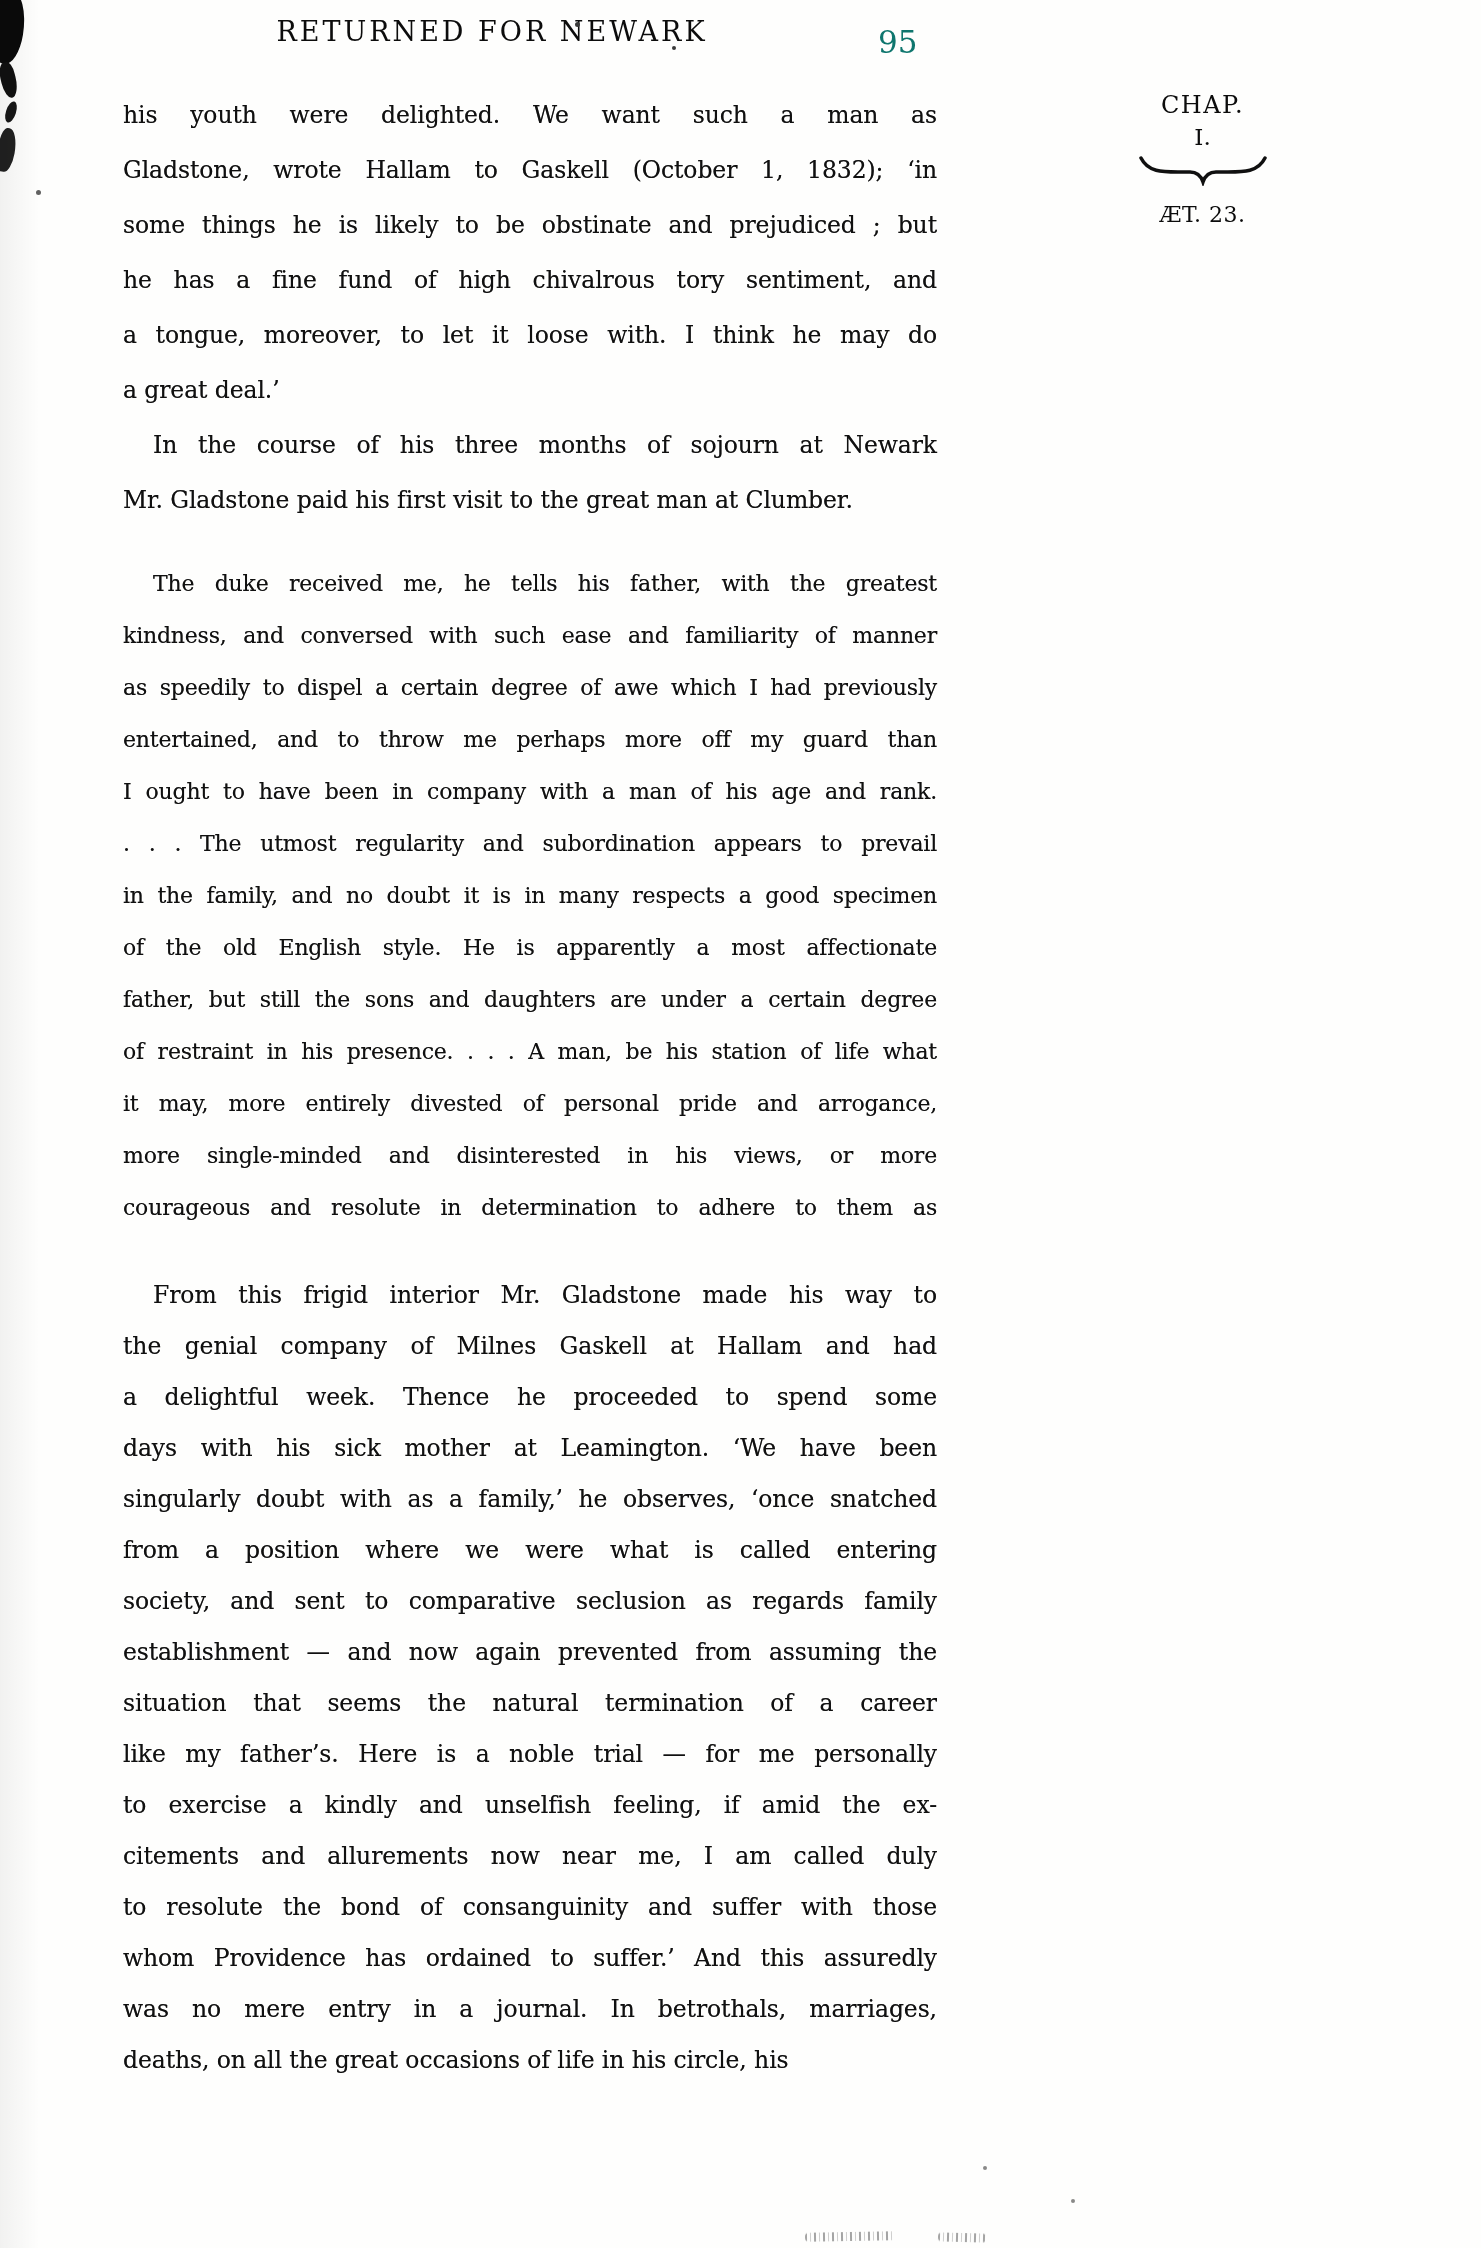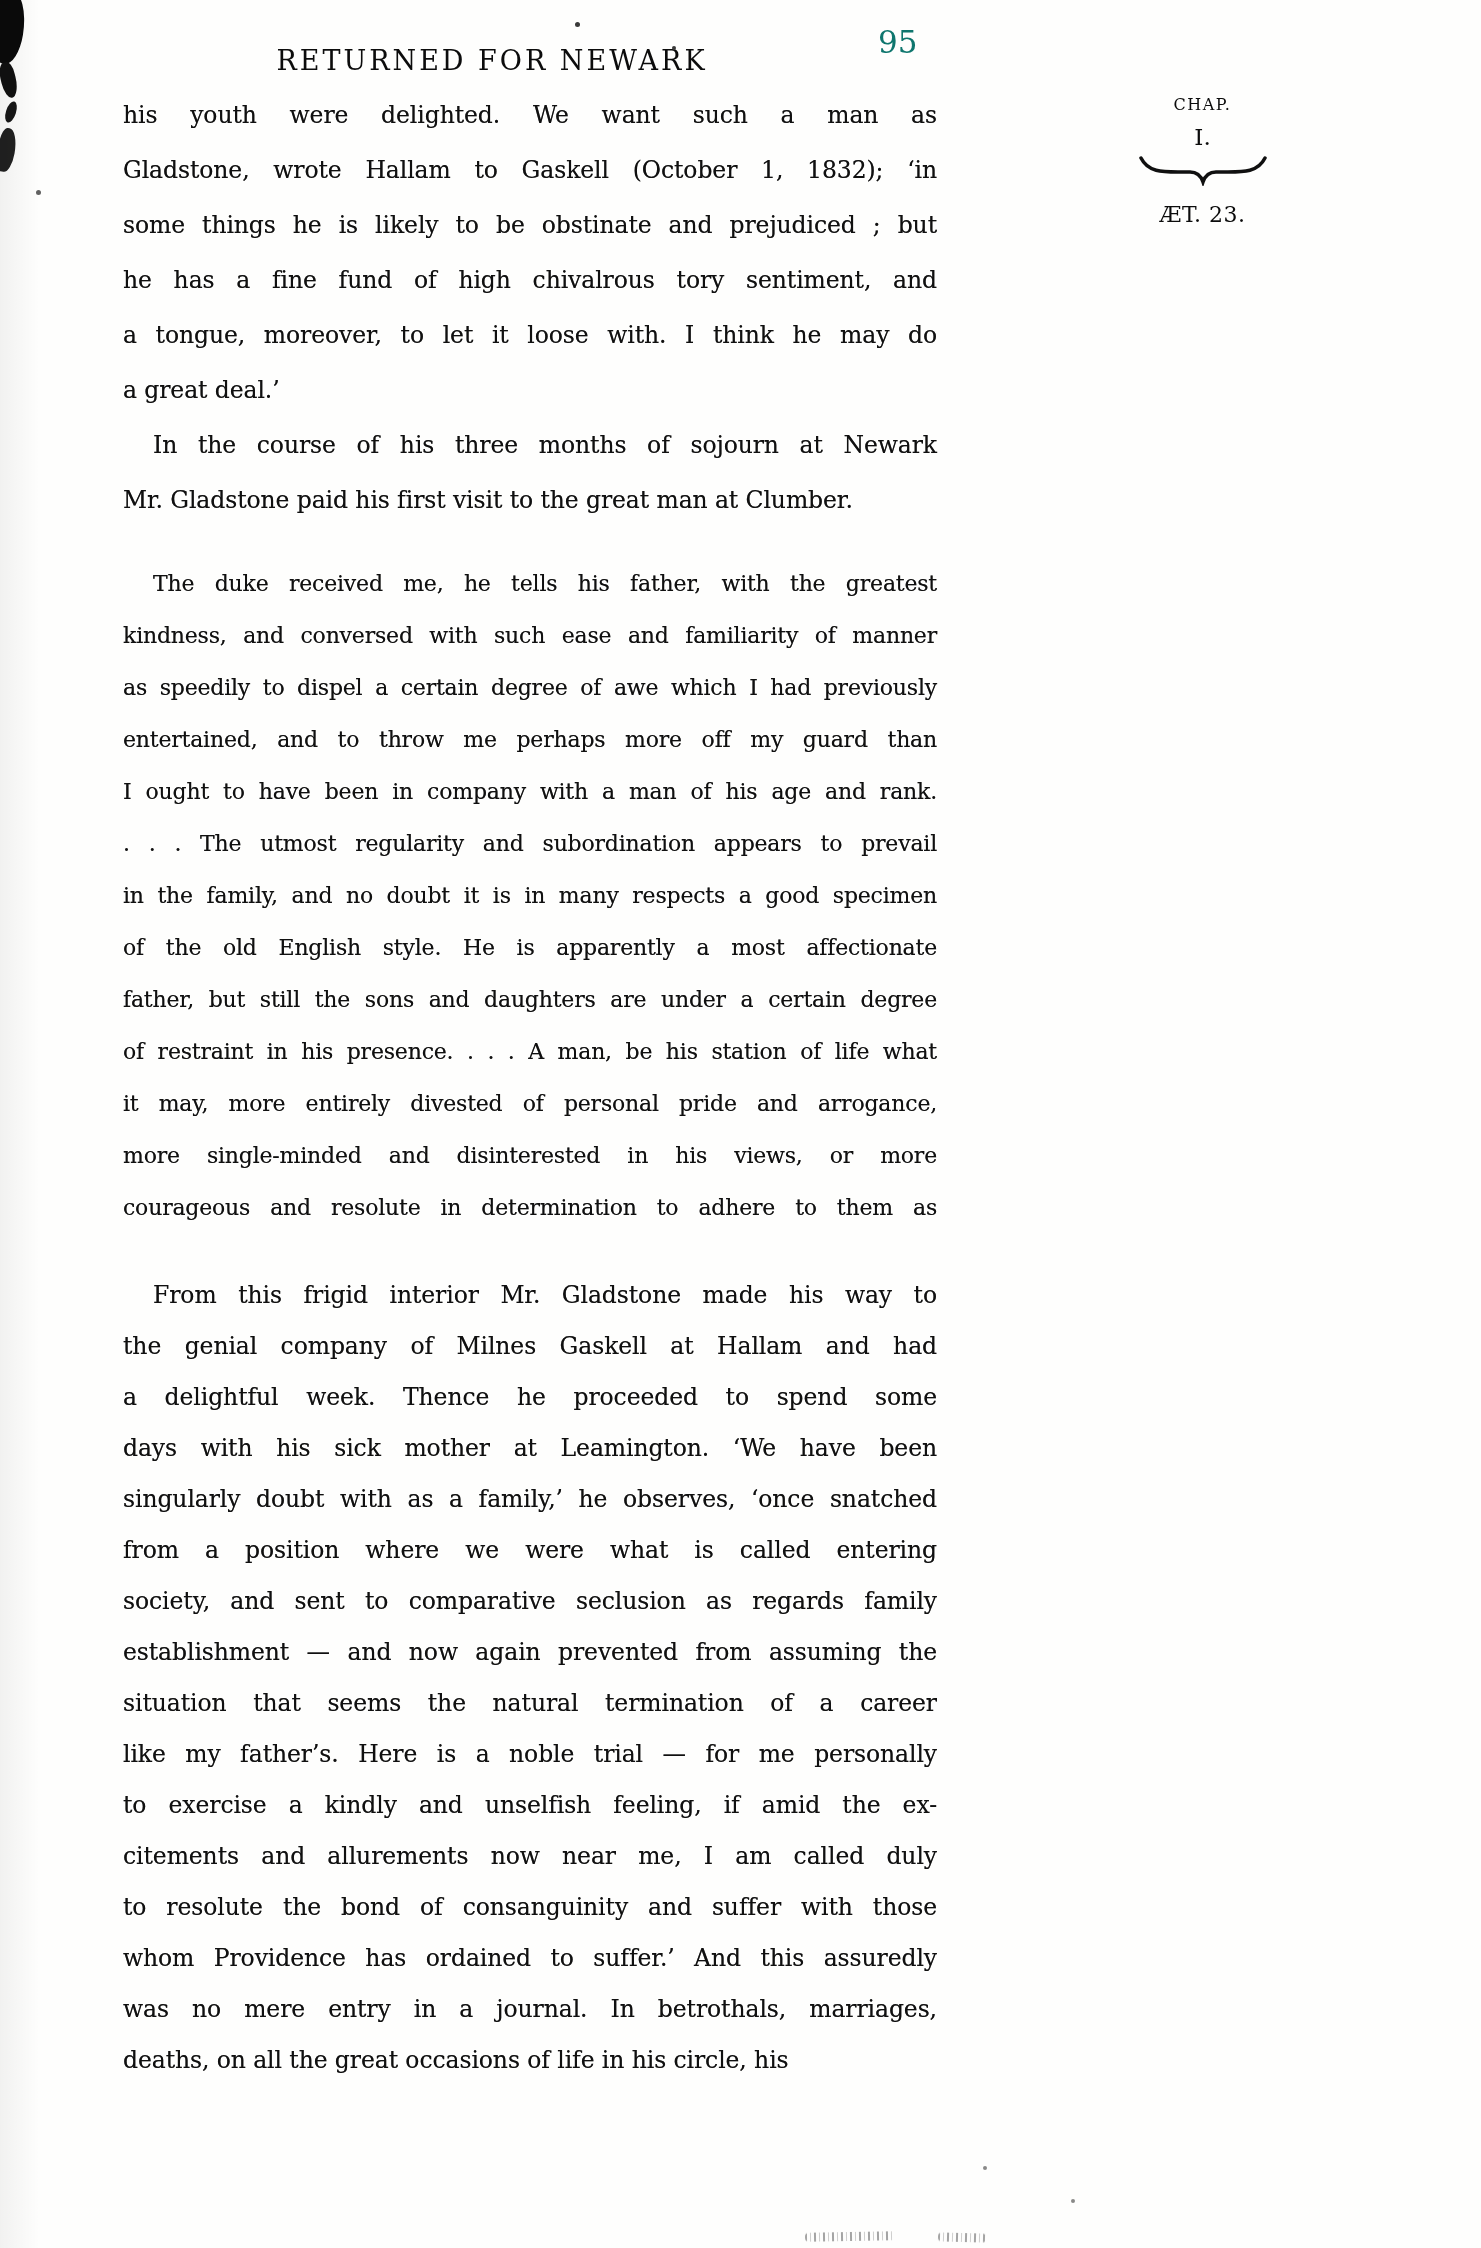--- a/index.html
+++ b/index.html
@@ -10,33 +10,33 @@
     color:#101010;
   }
   .page{position:absolute;inset:0;}
   
   .page::before{
     content:"";position:absolute;left:0;top:0;width:40px;height:100%;
     background:linear-gradient(90deg,rgba(0,0,0,0.05),rgba(0,0,0,0));
     pointer-events:none;
   }
   .running-head{
-    position:absolute;left:123px;top:45px;width:814px;
+    position:absolute;left:123px;top:16px;width:814px;
     text-align:center;transform:translateX(-38px);
     font-size:27px;letter-spacing:3px;color:#0c0c0c;
   }
   .page-number{
     position:absolute;left:878px;top:24px;
     font-size:31px;color:#0f766e;
   }
   .margin-note{
     position:absolute;left:1115px;top:90px;width:175px;
     text-align:center;color:#0c0c0c;
   }
-  .margin-note .chap{font-size:16px;letter-spacing:1.5px;line-height:30px;}
+  .margin-note .chap{font-size:24px;letter-spacing:1.5px;line-height:30px;}
   .margin-note .numeral{font-size:23px;line-height:30px;margin-top:2px;}
   .margin-note .brace{display:block;margin:2px auto 0 auto;}
   .margin-note .aetat{font-size:22px;letter-spacing:0.5px;margin-top:16px;}
   .text-column{
     position:absolute;left:123px;top:88px;width:814px;
   }
   .para{margin:0;}
   .line{
     text-align:justify;text-align-last:justify;
     font-size:23.5px;letter-spacing:-0.1px;

